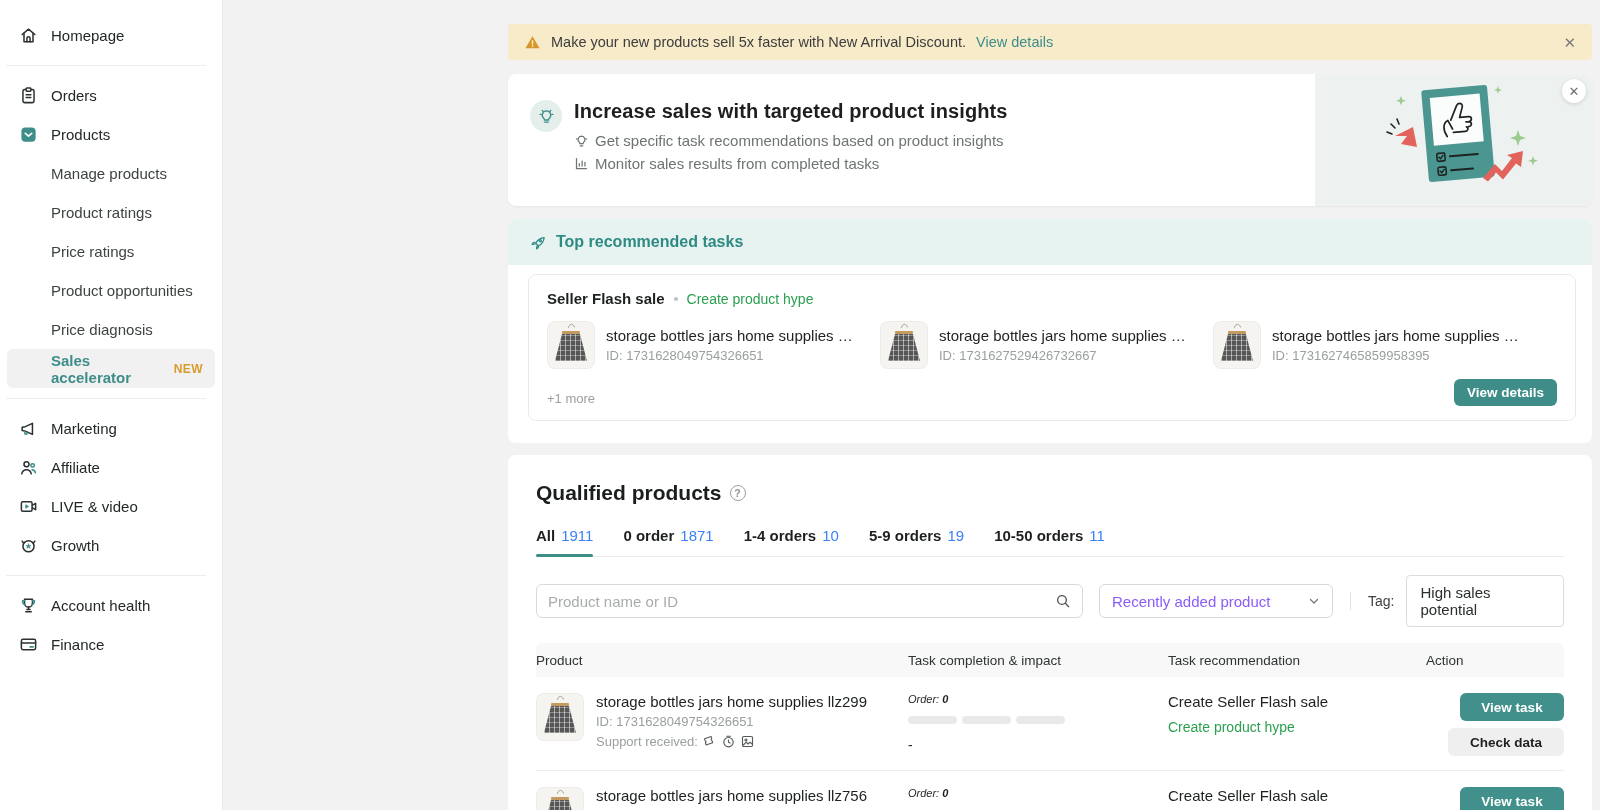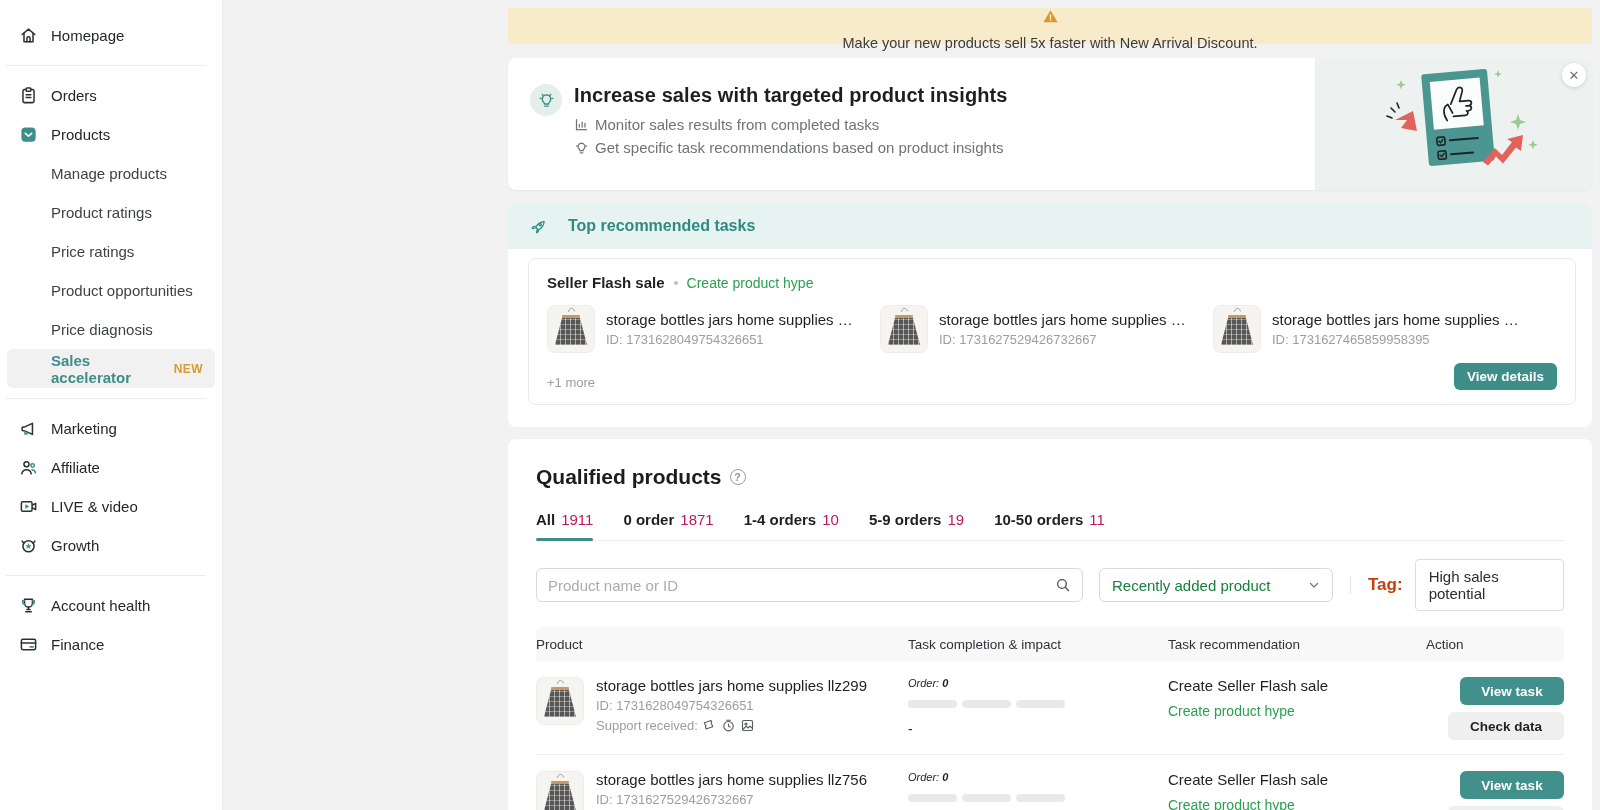--- a/index.html
+++ b/index.html
@@ -29,22 +29,22 @@
     display:flex; justify-content:space-between; padding-right:12px;
   }
   .badge-new{ font-size:12px; font-weight:700; color:#d99b2e; letter-spacing:.4px; }
   .side-divider{ height:1px; background:#ececec; margin:10px 16px 10px 6px; }
 
   
   .main{ position:absolute; left:508px; top:0; width:1084px; }
 
   
   .banner{
-    margin-top:8px; height:36px; background:#f7ebc9; border-radius:4px;
-    display:flex; align-items:center; padding:0 16px; gap:10px;flex-direction:column;
+    margin-top:24px; height:36px; background:#f7ebc9; border-radius:4px;
+    display:flex; align-items:center; padding:0 16px; gap:10px;
   }
   .banner .txt{ font-size:14.5px; color:#3c3c3c; }
   .banner .link{ font-size:14.5px; color:#3e8d89; cursor:pointer; }
   .banner .x{ margin-left:auto; color:#7c7c7c; font-size:15px; cursor:pointer; line-height:1; }
 
   
   .insight{
     margin-top:14px; height:132px; background:#fff; border-radius:8px;
     position:relative; box-shadow:0 1px 2px rgba(0,0,0,.05);
   }
@@ -64,21 +64,21 @@
   .card-close{
     position:absolute; z-index:3; top:5px; right:6px; width:24px; height:24px; border-radius:50%;
     background:#fff; box-shadow:0 1px 4px rgba(0,0,0,.14);
     display:flex; align-items:center; justify-content:center;
     color:#6f6f6f; font-size:13px; cursor:pointer;
   }
 
   
   .tasks-section{ margin-top:13px; background:#fff; border-radius:8px; overflow:hidden; }
   .tasks-header{
-    height:46px; background:#e7f3f0; display:flex; align-items:center; gap:21px; padding-left:22px;
+    height:46px; background:#e7f3f0; display:flex; align-items:center; gap:9px; padding-left:22px;
     color:#2f8a84; font-size:16px; font-weight:700;
   }
   .tasks-header .ic{ width:17px; height:17px; }
   .task-card{
     margin:9px 16px 22px 20px; border:1px solid #e9e9e9; border-radius:8px;
     padding:15px 18px 14px 18px;
   }
   .task-line1{ display:flex; align-items:center; gap:9px; }
   .task-line1 .t{ font-size:15px; font-weight:700; color:#1e2121; }
   .dot{ width:4px; height:4px; border-radius:50%; background:#bcc2c1; }
@@ -112,42 +112,42 @@
   .qualified{ margin-top:12px; background:#fff; border-radius:8px 8px 0 0; padding:26px 28px 30px; min-height:380px; }
   .q-title-row{ display:flex; align-items:center; gap:8px; }
   .q-title-row h2{ font-size:21px; font-weight:700; color:#1b1e1e; }
   .q-help{
     width:16px; height:16px; border-radius:50%; border:1.3px solid #9aa0a0; color:#8d9393;
     font-size:10.5px; display:flex; align-items:center; justify-content:center; cursor:pointer; font-weight:700;
   }
   .tabs{ display:flex; gap:30px; margin-top:22px; border-bottom:1px solid #ececec; }
   .tab{ padding-bottom:12px; display:flex; gap:6px; align-items:baseline; cursor:pointer; position:relative; }
   .tab .lb{ font-size:15px; font-weight:700; color:#1d2020; }
-  .tab .ct{ font-size:15px; color:#be185d; }
+  .tab .ct{ font-size:15px; color:#3b82f6; }
   .tab.active::after{ content:""; position:absolute; left:0; right:0; bottom:-1px; height:3px; background:#3e8d89; border-radius:2px; }
 
   .filter-row{ display:flex; align-items:center; margin-top:18px; }
   .search-box{
     width:547px; height:34px; border:1px solid #d9d9d9; border-radius:6px;
     display:flex; align-items:center; padding:0 11px; background:#fff;
   }
   .search-box input{
     border:none; outline:none; flex:1; font-size:15px; color:#2a2e2e;
     font-family:"Liberation Sans",sans-serif; background:transparent;
   }
   .search-box input::placeholder{ color:#a8adac; }
   .search-box .ic{ width:16px; height:16px; color:#4f5554; cursor:pointer; }
   .sort-box{
     margin-left:16px; width:234px; height:34px; border:1px solid #d9d9d9; border-radius:6px;
     display:flex; align-items:center; justify-content:space-between; padding:0 12px; cursor:pointer; background:#fff;
   }
-  .sort-box .v{ font-size:15px; color:#15803d; }
+  .sort-box .v{ font-size:15px; color:#8b5cf6; }
   .sort-box .ic{ width:12px; height:12px; color:#6f7574; }
   .v-divider{ width:1px; height:18px; background:#e3e3e3; margin:0 17px; }
-  .tag-label{ font-size:17px; font-weight:700; color:#c2410c; }
+  .tag-label{ font-size:14px; font-weight:400; color:#404040; }
   .tag-chip{
     margin-left:12px; border:1px solid #dcdcdc; border-radius:4px; background:#fff;
     padding:8px 13px; font-size:15px; color:#2a2e2e; cursor:pointer; flex:1; max-width:172px; text-align:left;
   }
 
   
   .table{ margin-top:16px; }
   .t-head{
     display:grid; grid-template-columns:372px 260px 258px 1fr;
     background:#f7f8f7; border-radius:6px 6px 0 0; height:34px; align-items:center;
@@ -336,35 +336,35 @@
             <path d="M9.5 20h5"></path>
             <path d="M4.5 9H3M21 9h-1.5M6 3.5l1 1M18 3.5l-1 1"></path>
           </svg>
       </div>
       <div>
         <h1>Increase sales with targeted product insights</h1>
         <div class="bullets">
           <div class="bullet">
             <span class="ic">
               <svg viewBox="0 0 24 24" fill="none" stroke="currentColor" stroke-width="2" stroke-linecap="round">
-                  <path d="M4 4v16h16"></path>
-                  <path d="M8.5 16v-4M13 16V8M17.5 16v-6"></path>
-                </svg>
-            </span>
-            <span>Monitor sales results from completed tasks</span>
-          </div>
-          <div class="bullet">
-            <span class="ic">
-              <svg viewBox="0 0 24 24" fill="none" stroke="currentColor" stroke-width="2" stroke-linecap="round">
                   <path d="M12 5a5.5 5.5 0 0 1 3.6 9.6c-.7.6-1 1.4-1 2.4h-5.2c0-1-.3-1.8-1-2.4A5.5 5.5 0 0 1 12 5z"></path>
                   <path d="M10 20.5h4"></path>
                   <path d="M5 9.5H3.8M20.2 9.5H19"></path>
                 </svg>
             </span>
             <span>Get specific task recommendations based on product insights</span>
+          </div>
+          <div class="bullet">
+            <span class="ic">
+              <svg viewBox="0 0 24 24" fill="none" stroke="currentColor" stroke-width="2" stroke-linecap="round">
+                  <path d="M4 4v16h16"></path>
+                  <path d="M8.5 16v-4M13 16V8M17.5 16v-6"></path>
+                </svg>
+            </span>
+            <span>Monitor sales results from completed tasks</span>
           </div>
         </div>
       </div>
     </div>
   </div>
 
   <div class="tasks-section">
     <div class="tasks-header">
       <span class="ic">
         <svg viewBox="0 0 24 24" fill="none" stroke="currentColor" stroke-width="1.8" stroke-linecap="round" stroke-linejoin="round">

